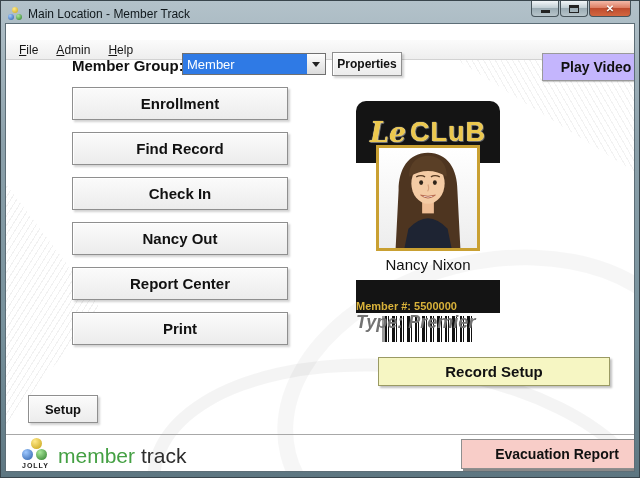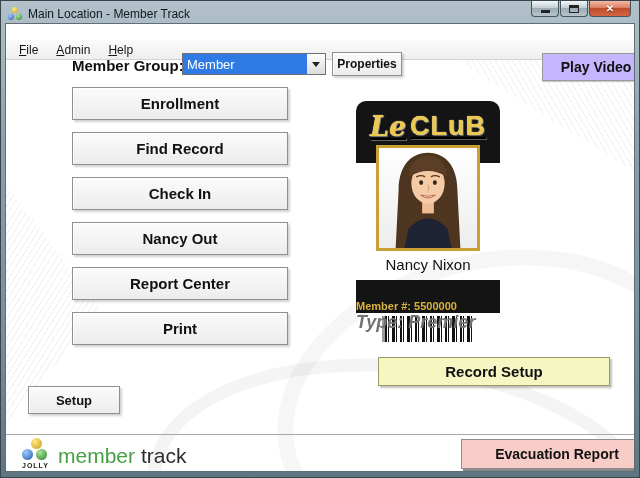--- a/index.html
+++ b/index.html
@@ -91,21 +91,21 @@
   .btn-playvideo { position:absolute; left:536px; top:29px; width:108px; height:28px; font-size:14px;
     background:#c4b5fd; border:1px solid #9a9a9a; box-shadow:1px 1px 1px rgba(0,0,0,.2); }
 
   
   .nav-btn { position:absolute; left:66px; width:216px; height:33px; font-size:15px; }
 
   
   .card { position:absolute; left:350px; top:77px; width:144px; }
   .card-header {
     height:62px; background:#141414; border-radius:10px 10px 0 0;
-    display:flex; align-items:flex-start; justify-content:center; gap:4px; padding-top:10px;text-decoration:underline;
+    display:flex; align-items:flex-start; justify-content:center; gap:4px; padding-top:16px;
   }
   .brand-script {
     font-family:"DejaVu Serif", serif; font-style:italic; font-weight:bold;
     font-size:27px; color:#ecc84e; text-shadow:0 0 1px #fff, 1px 1px 0 rgba(255,255,255,.35);
   }
   .brand-caps {
     font-family:"Liberation Sans", sans-serif; font-weight:bold;
     font-size:27px; color:#ecc84e; letter-spacing:1px;
     text-shadow:0 0 1px #fff, 1px 1px 0 rgba(255,255,255,.3);
   }
@@ -122,21 +122,21 @@
     background:
       repeating-linear-gradient(90deg,
         #111 0 2px, #fff 2px 3px, #111 3px 4px, #fff 4px 7px,
         #111 7px 10px, #fff 10px 11px, #111 11px 12px, #fff 12px 15px);
     border-left:3px solid #9a9a9a;
   }
 
   
   .btn-record { position:absolute; left:372px; top:333px; width:232px; height:29px; font-size:15px;
     background:#f6f6c3; border:1px solid #9a9a63; box-shadow:2px 2px 2px rgba(0,0,0,.25); }
-  .btn-setup { position:absolute; left:22px; top:362px; width:92px; height:28px; font-size:13px; }
+  .btn-setup { position:absolute; left:22px; top:371px; width:70px; height:28px; font-size:13px; }
 
   .footer-divider { position:absolute; left:0; right:0; top:410px; height:1px; background:#a8a8a8; }
 
   
   .logo { position:absolute; left:14px; top:414px; width:36px; height:34px; }
   .logo i { position:absolute; width:11px; height:11px; border-radius:50%; }
   .logo .b1 { background:radial-gradient(circle at 35% 30%, #ffe98a, #c6a112); left:11px; top:0; }
   .logo .b2 { background:radial-gradient(circle at 35% 30%, #9ec8ff, #2a5ea8); left:2px; top:11px; }
   .logo .b3 { background:radial-gradient(circle at 35% 30%, #a8e89a, #2d7c2a); left:16px; top:11px; }
   .logo-word { position:absolute; left:2px; top:24px; font-size:7px; font-weight:bold; color:#222; letter-spacing:1px; }

